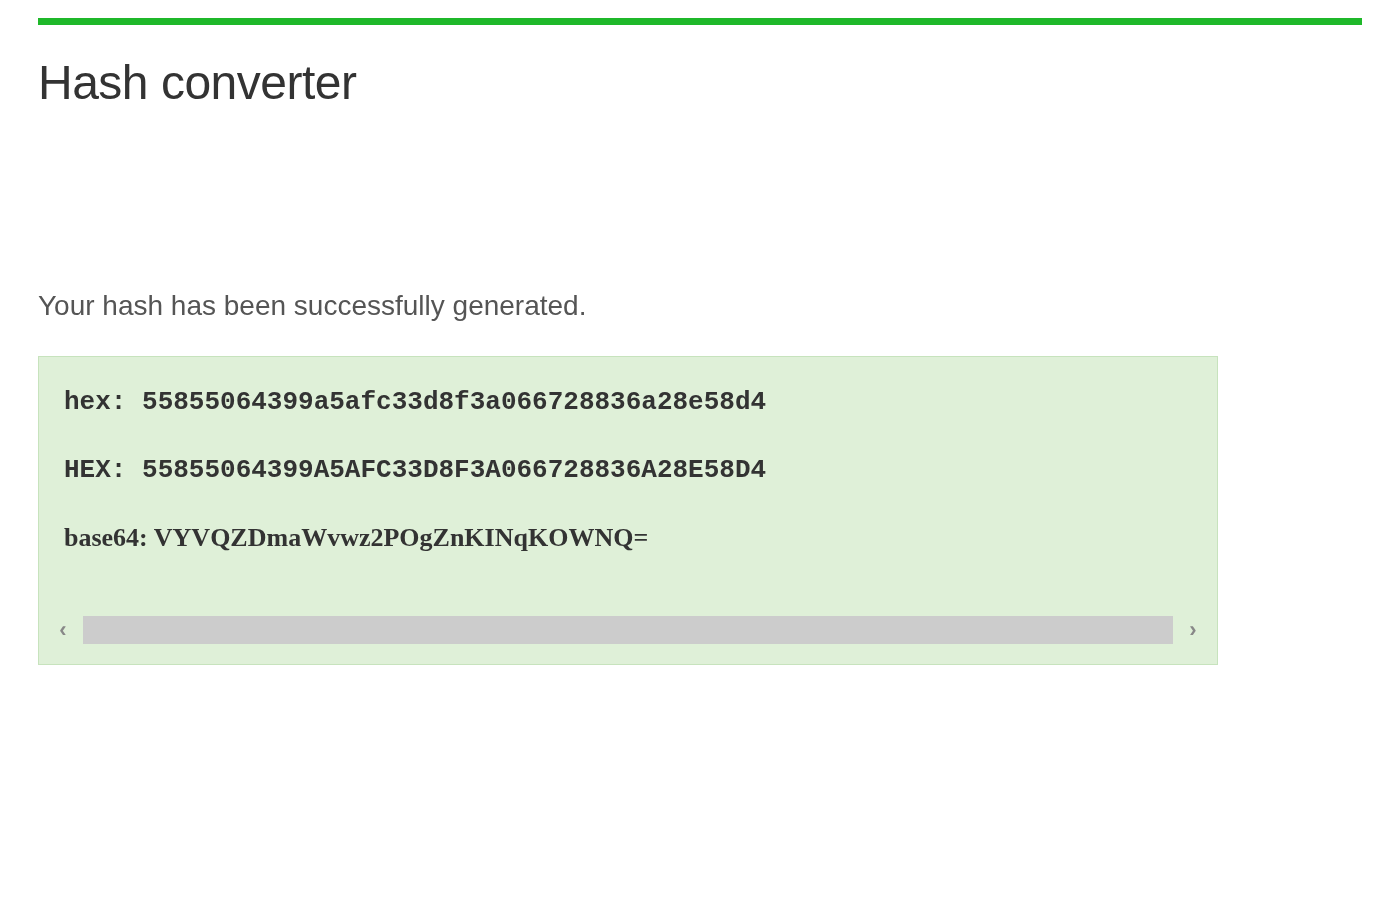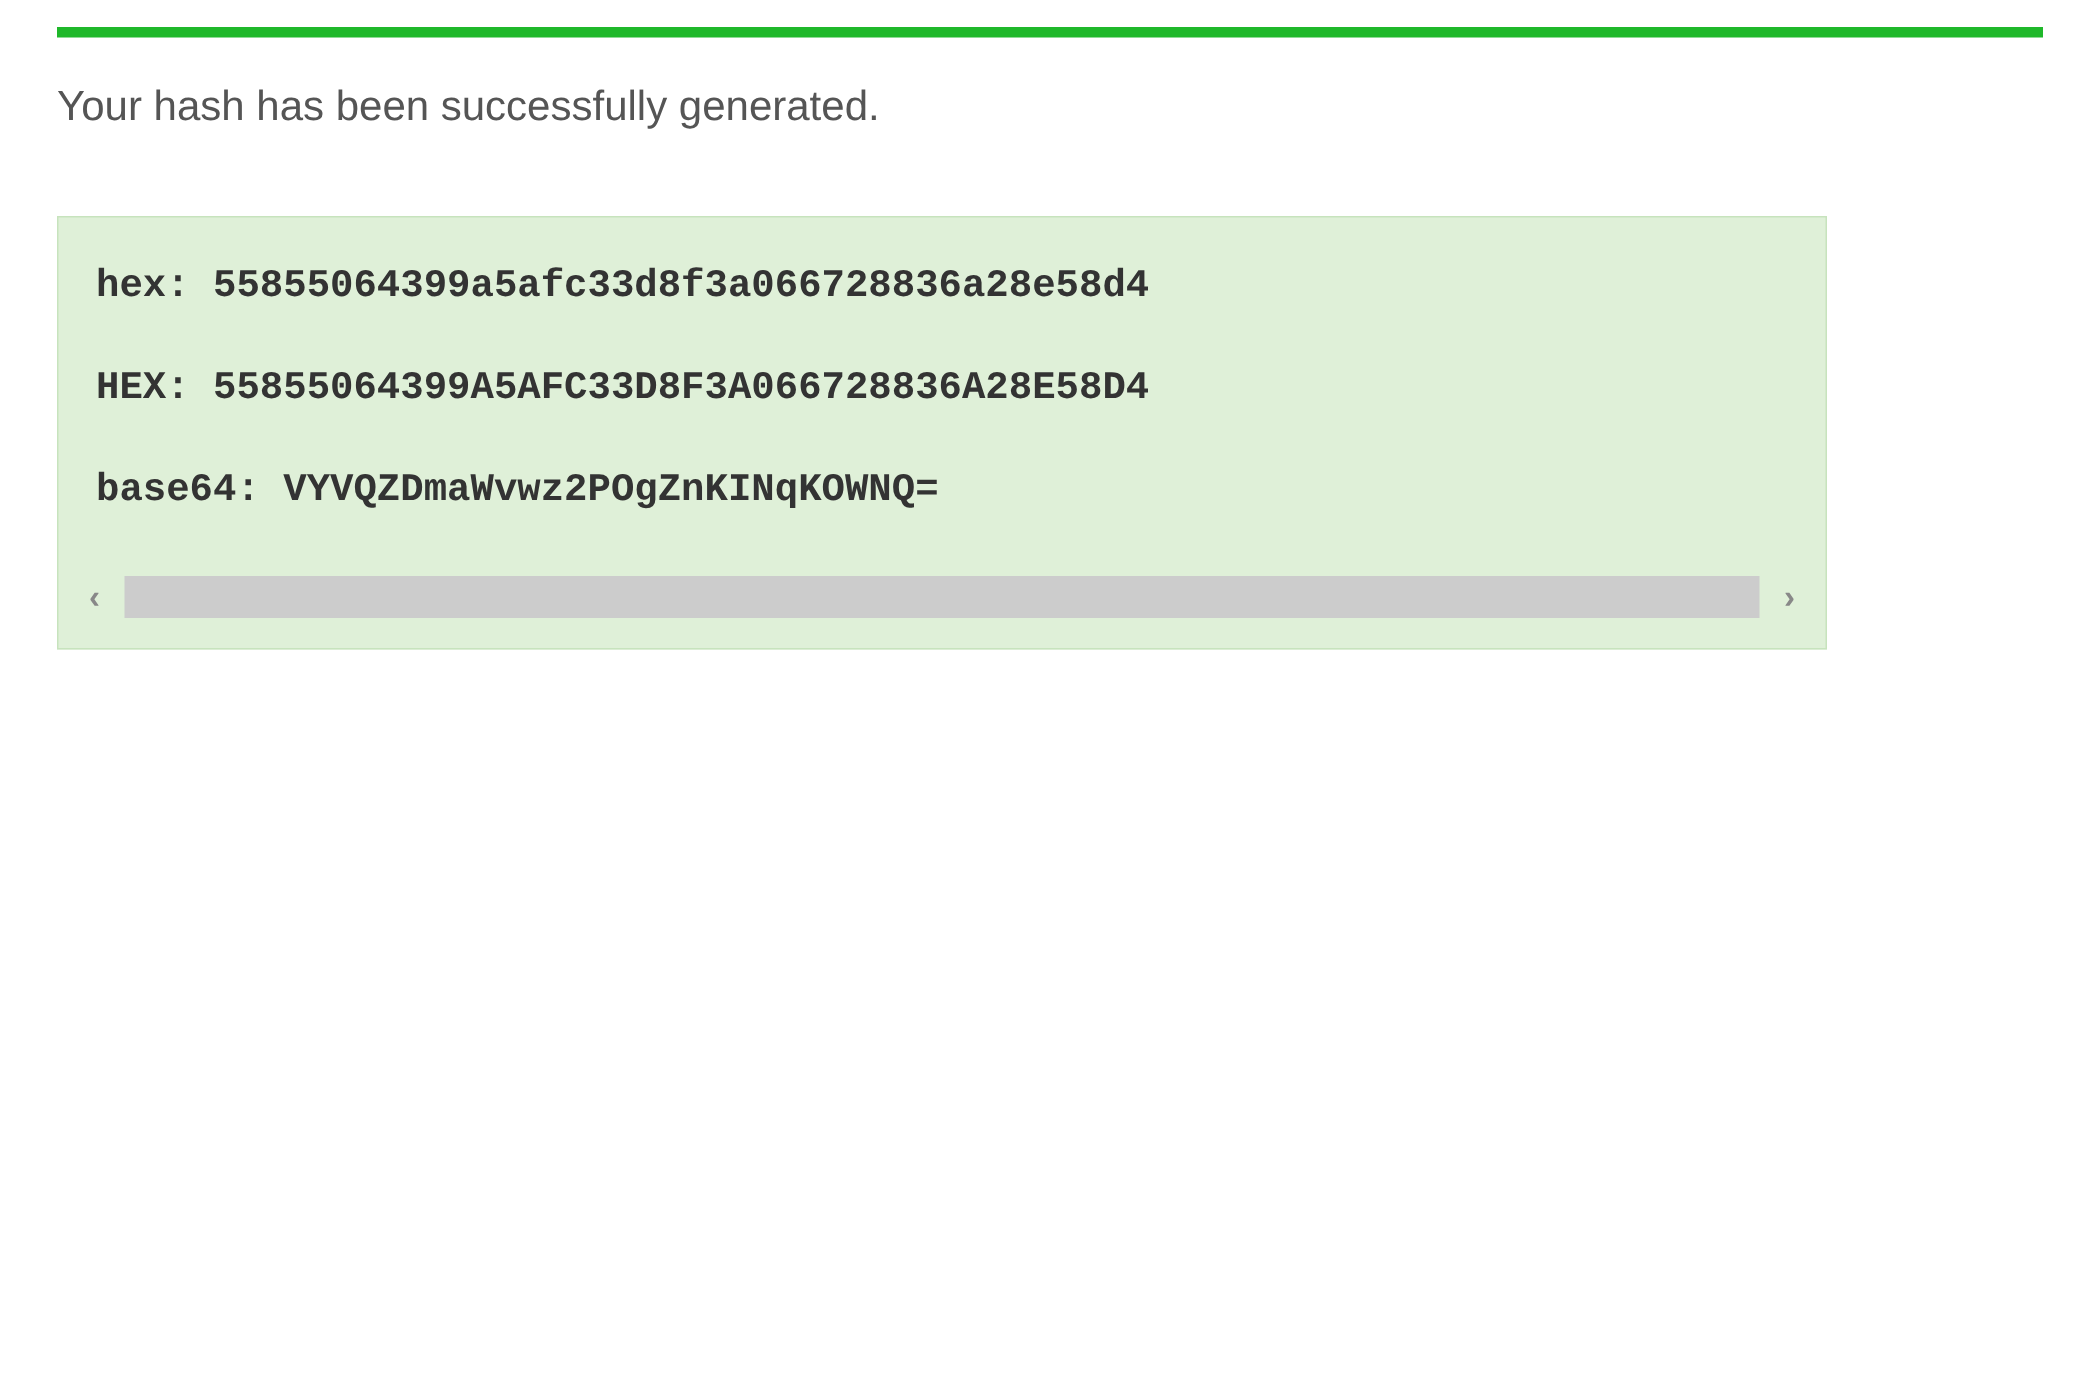--- a/index.html
+++ b/index.html
@@ -23,21 +23,21 @@
     h1.page-title {
       font-size: 48px;
       font-weight: 400;
       color: #333333;
       margin-bottom: 180px;
       letter-spacing: -0.5px;
     }
     .status-message {
       font-size: 28px;
       color: #555555;
-      margin-bottom: 57px;
+      margin-bottom: 34px;
       font-weight: 400;
     }
     .result-box {
       background: #dff0d8;
       border: 1px solid #c7e3bd;
       padding: 30px 0 10px 0;
       position: relative;
       width: 1180px;
     }
     .result-content {
@@ -47,21 +47,22 @@
     }
     .result-line {
       font-family: "Courier New", Courier, monospace;
       font-size: 26px;
       color: #333333;
       margin-bottom: 38px;
       white-space: nowrap;
       font-weight: bold;
     }
     .result-line:last-child {
-      margin-bottom: 21px;
+      margin-bottom: 41px;
+      font-family: Liberation Serif, serif;
     }
     .scrollbar-container {
       display: flex;
       align-items: center;
       height: 32px;
       margin: 0 8px 8px 8px;
     }
     .scroll-arrow {
       width: 32px;
       height: 32px;
@@ -82,20 +83,21 @@
       margin: 0 4px;
       position: relative;
     }
   </style>
 </head>
 <body>
 
 <div class="top-border"></div>
 
 <div class="container">
+  <h1 class="page-title">Hash converter</h1>
 
   <p class="status-message">Your hash has been successfully generated.</p>
 
   <div class="result-box">
     <div class="result-content">
       <div class="result-line">
         <span>hex:</span>
         <span>55855064399a5afc33d8f3a066728836a28e58d4</span>
       </div>
       <div class="result-line">

